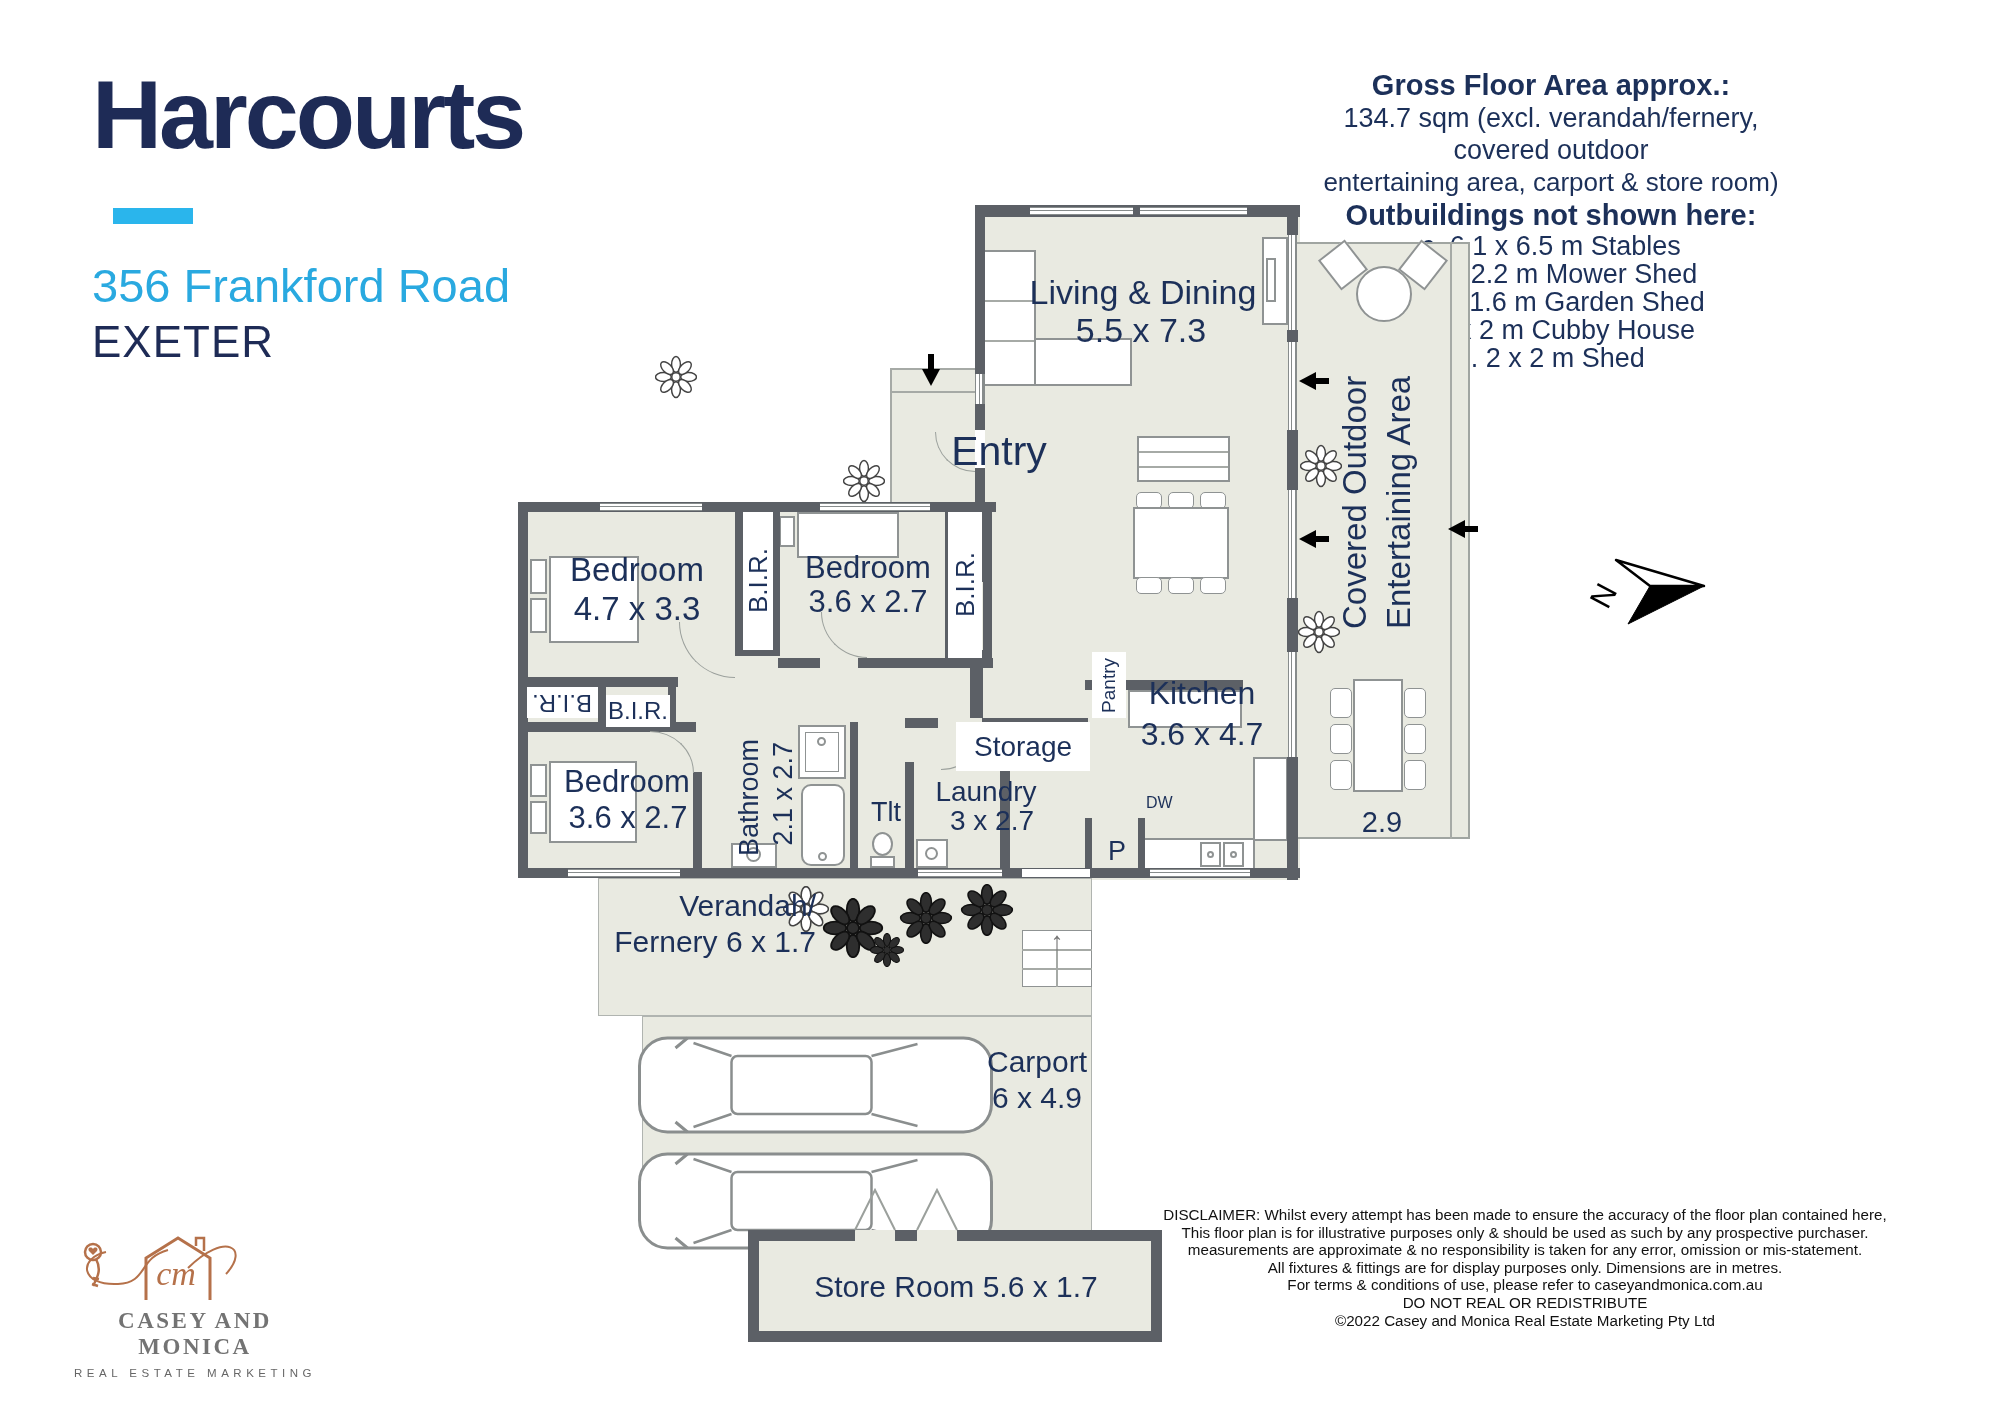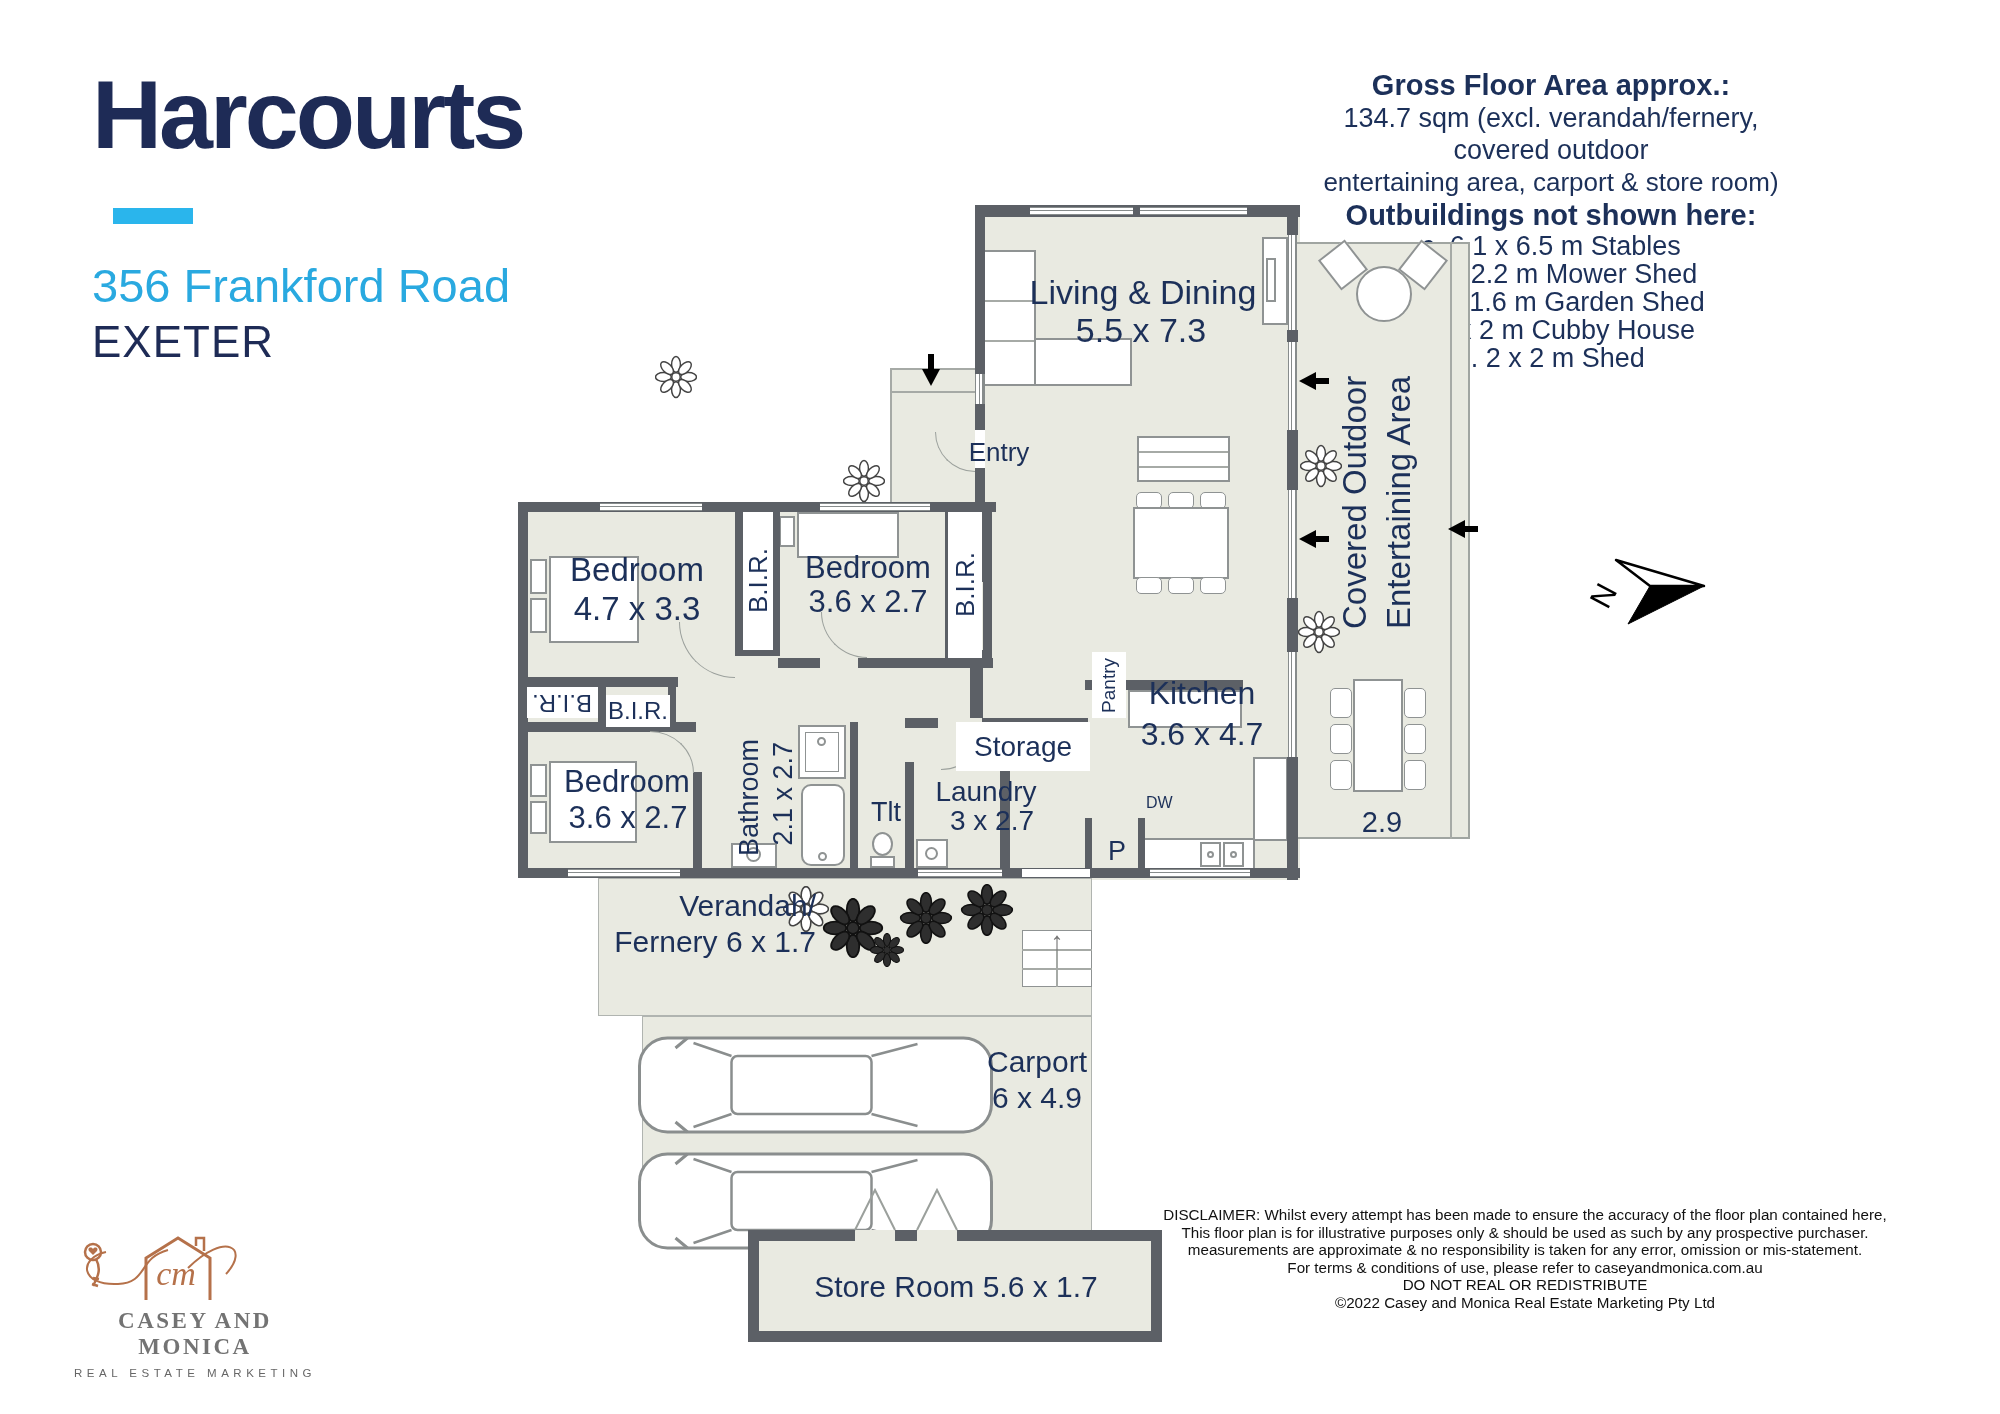--- a/index.html
+++ b/index.html
@@ -255,21 +255,21 @@
   <div class="head"></div>
   <div class="shaft"></div>
 </div>
 <div class="arr-l" style="left:1448px;top:520px">
   <div class="head"></div>
   <div class="shaft"></div>
 </div>
 
 <div class="lbl" style="left:1143px;top:293px;font-size:34px">Living &amp; Dining</div>
 <div class="lbl" style="left:1141px;top:331px;font-size:34px">5.5 x 7.3</div>
-<div class="lbl" style="left:999px;top:452px;font-size:26px">Entry</div>
+<div class="lbl" style="left:999px;top:452px;font-size:41px">Entry</div>
 <div class="lbl" style="left:637px;top:570px;font-size:33px">Bedroom</div>
 <div class="lbl" style="left:637px;top:609px;font-size:33px">4.7 x 3.3</div>
 <div class="lbl" style="left:868px;top:568px;font-size:31px">Bedroom</div>
 <div class="lbl" style="left:868px;top:602px;font-size:31px">3.6 x 2.7</div>
 <div class="lbl" style="left:627px;top:782px;font-size:31px">Bedroom</div>
 <div class="lbl" style="left:628px;top:818px;font-size:31px">3.6 x 2.7</div>
 <div class="tag" style="left:743px;top:512px;width:30px;height:138px">
     <span class="vt" style="font-size:26px">B.I.R.</span>
   </div>
 <div class="tag" style="left:948px;top:512px;width:34px;height:146px">
@@ -314,20 +314,21 @@
 <svg viewBox="0 0 100 88" style="position:absolute;left:1608px;top:550px;width:100px;height:88px">
   <polygon points="96,36 8,10 42,36" fill="#fff" stroke="#000" stroke-width="2.5" stroke-linejoin="round"></polygon>
   <polygon points="96,36 42,36 20,74" fill="#000" stroke="#000" stroke-linejoin="round"></polygon>
 </svg>
 <div class="lbl" style="left:1604px;top:596px;font-size:31px;color:#000;transform:translate(-50%,-50%) rotate(-62deg)">N</div>
 
 <div style="position:absolute;left:1125px;top:1206px;width:800px;text-align:center;color:#111;font-size:15.2px;line-height:17.6px">
   <div>DISCLAIMER: Whilst every attempt has been made to ensure the accuracy of the floor plan contained here,</div>
   <div>This floor plan is for illustrative purposes only &amp; should be used as such by any prospective purchaser.</div>
   <div>measurements are approximate &amp; no responsibility is taken for any error, omission or mis-statement.</div>
+  <div>All fixtures &amp; fittings are for display purposes only. Dimensions are in metres.</div>
   <div>For terms &amp; conditions of use, please refer to caseyandmonica.com.au</div>
   <div>DO NOT REAL OR REDISTRIBUTE</div>
   <div>©2022 Casey and Monica Real Estate Marketing Pty Ltd</div>
 </div>
 
 <svg viewBox="0 0 175 80" style="position:absolute;left:76px;top:1228px;width:175px;height:80px">
   <g fill="none" stroke="#b5714a">
     <circle cx="17" cy="24" r="8" stroke-width="2.5"></circle>
     <path d="M17 21 c-2 -3 -6 -1 -4 2 l4 4 4 -4 c2 -3 -2 -5 -4 -2z" fill="#b5714a" stroke="none"></path>
     <path d="M20 31 C 26 42 21 50 17 58 M17 50 l6 1 M16 56 l6 2" stroke-width="2.5"></path>

